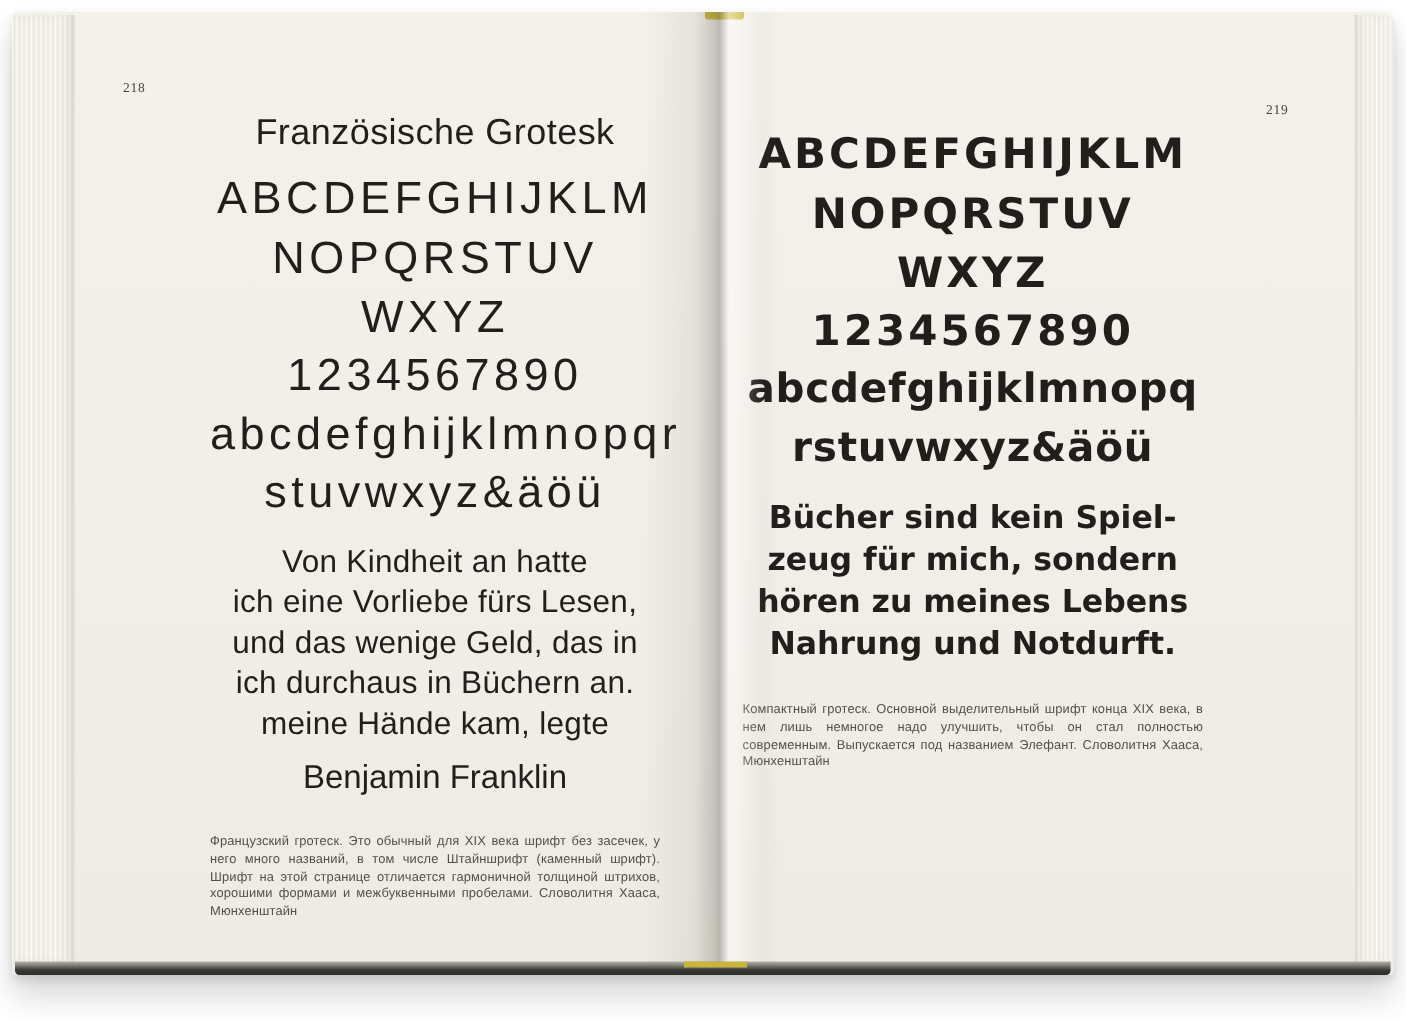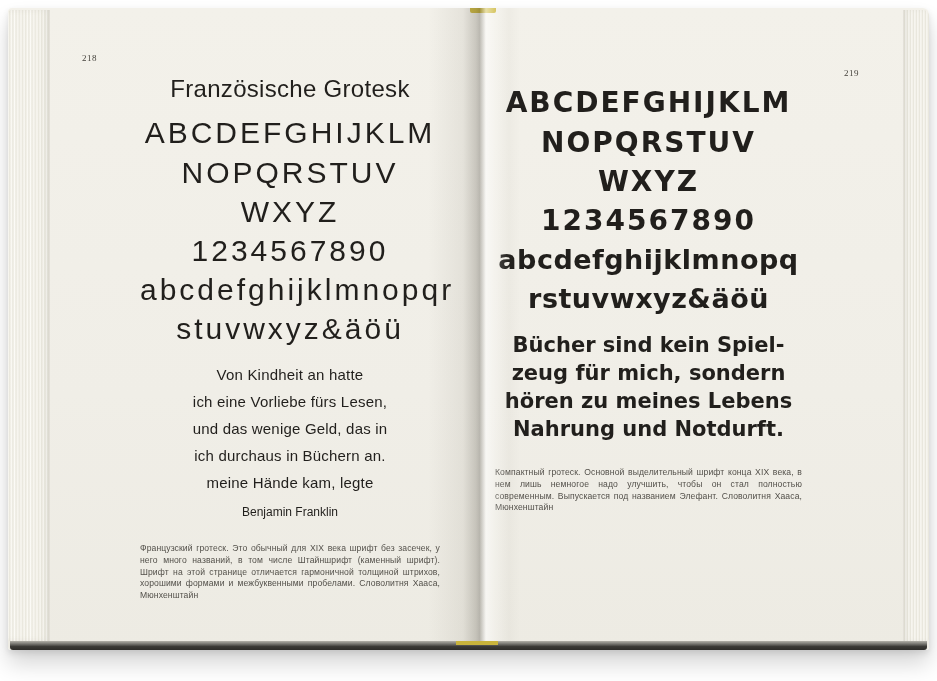--- a/index.html
+++ b/index.html
@@ -59,25 +59,25 @@
   .col-right .title{font-family:"DejaVu Sans",sans-serif;font-weight:bold;font-size:24px;letter-spacing:0.5px;}
 
   .spec{white-space:nowrap;}
   .col-left .spec{font-size:30px;line-height:39px;letter-spacing:3px;font-weight:500;}
   .col-left .spec.first{margin-top:9px;line-height:40px;}
   .col-right .spec{font-family:"DejaVu Sans",sans-serif;font-weight:bold;font-size:28px;line-height:39px;letter-spacing:2px;}
   .col-right .spec.first{margin-top:9px;line-height:40px;}
   .col-right .spec.lc{font-size:27px;letter-spacing:0.5px;}
 
   .quote{margin-top:13px;}
-  .col-left .quote{font-size:15px;line-height:27px;letter-spacing:0.2px;font-weight:500;}
+  .col-left .quote{font-size:21px;line-height:27px;letter-spacing:0.2px;font-weight:500;}
   .col-right .quote{font-family:"DejaVu Sans",sans-serif;font-weight:bold;font-size:21px;line-height:28px;letter-spacing:0px;}
   .quote div{white-space:nowrap;}
 
-  .attribution{margin-top:9px;font-size:12px;}
+  .attribution{margin-top:9px;font-size:22px;}
   .col-right .attribution{font-family:"DejaVu Sans",sans-serif;font-weight:bold;margin-top:7px;}
 
   .footnote{
     margin-top:24px;text-align:justify;color:#53504a;
     font-size:8.6px;line-height:11.8px;letter-spacing:0.1px;
   }
   .col-right .footnote{margin-top:24px;}
 </style>
 </head>
 <body>

